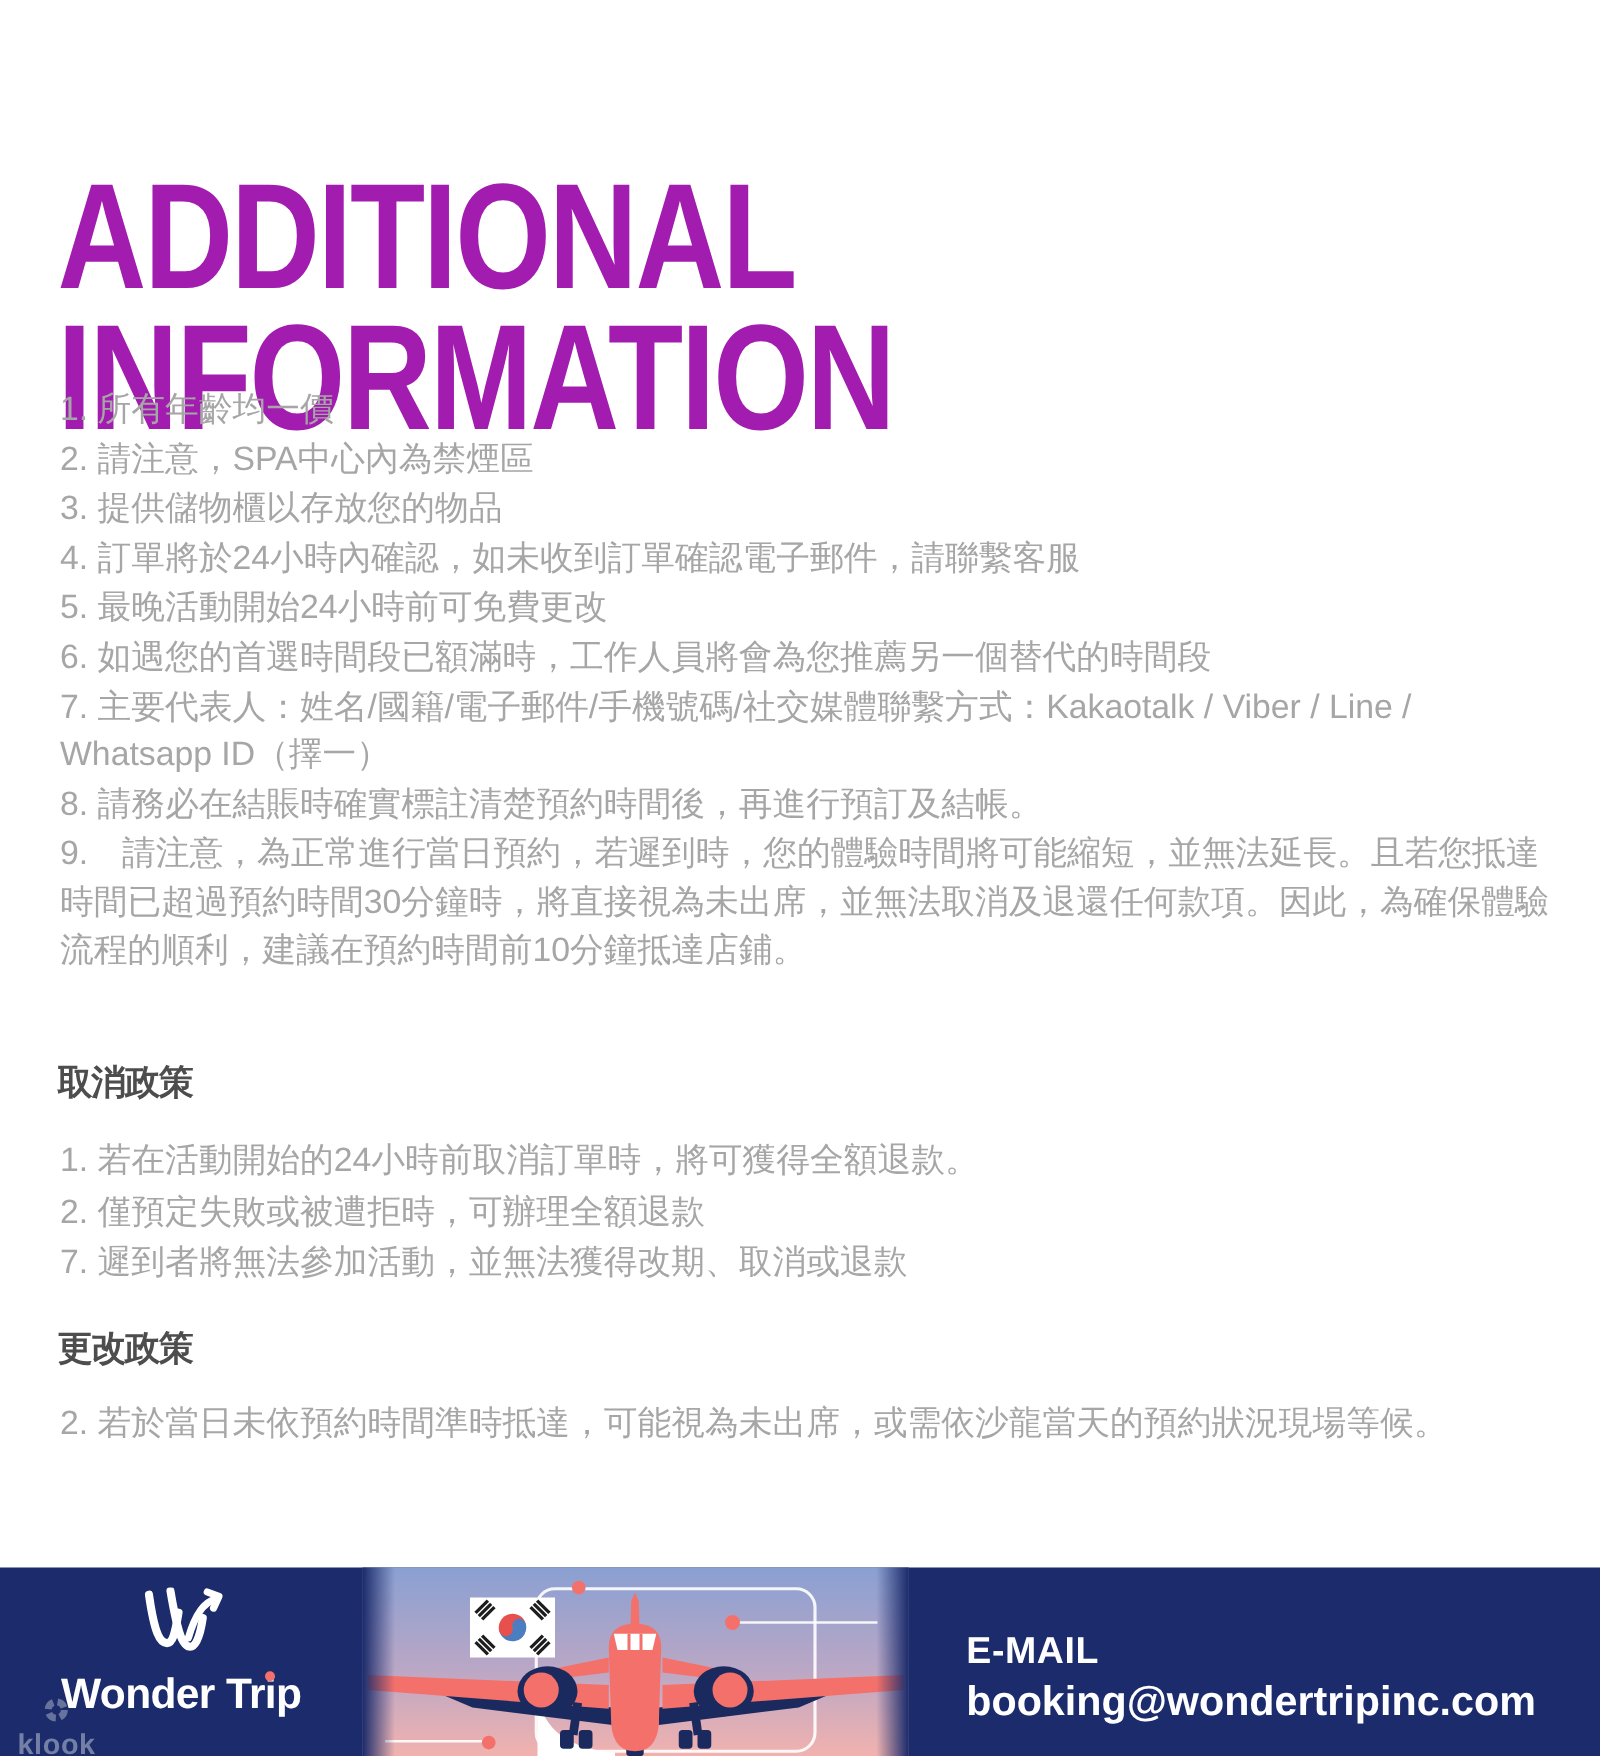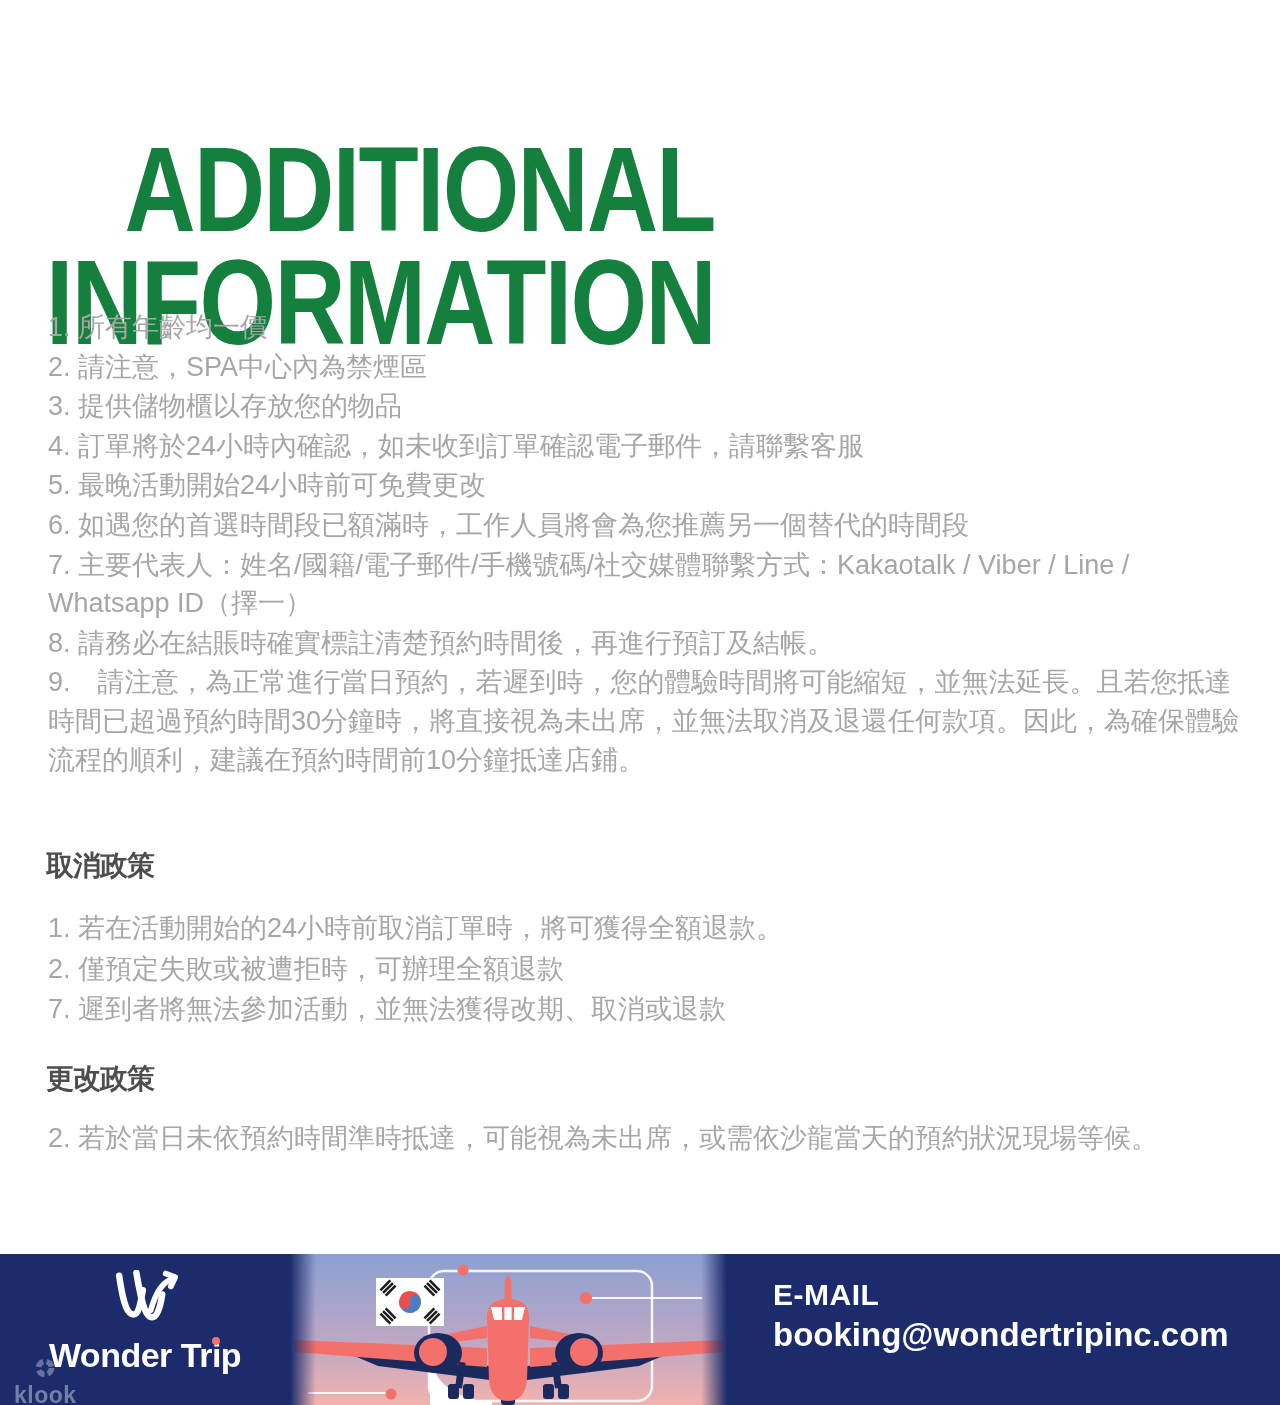--- a/index.html
+++ b/index.html
@@ -7,23 +7,23 @@
     width:1280px;height:1405px;
     background:#ffffff;
     font-family:"Liberation Sans","DejaVu Sans",sans-serif;
     overflow:hidden;
   }
   .page{position:relative;width:1280px;height:1405px;background:#ffffff;overflow:hidden;}
 
   
   .title{
     position:absolute;left:46px;top:53px;
-    color:#15803d;
+    color:#a21caf;
     font-size:120px;line-height:113px;font-weight:bold;
-    letter-spacing:-2px;white-space:nowrap;text-align:right;
+    letter-spacing:-2px;white-space:nowrap;
   }
   .title-line{display:block;transform:scaleX(0.82);transform-origin:0 50%;}
 
   
   .notes{position:absolute;left:47px;width:1200px;color:#A6A6A6;font-size:27px;line-height:38.6px;font-weight:400;}
   .notes p{margin:1px;white-space:pre-wrap;}
   .notes-main{top:307px;}
   .notes-cancel{top:908px;line-height:39.5px;}
   .notes-change{top:1118px;line-height:39.5px;}
 
@@ -62,21 +62,21 @@
   .watermark svg{opacity:0.85;}
 
   .footer-illu{position:relative;width:437px;height:151px;flex:0 0 auto;}
   .footer-illu svg{display:block;}
   .edge-fade-l,.edge-fade-r{position:absolute;top:0;width:26px;height:151px;pointer-events:none;}
   .edge-fade-l{left:0;background:linear-gradient(90deg,#1B2B6B,rgba(27,43,107,0));}
   .edge-fade-r{right:0;background:linear-gradient(270deg,#1B2B6B,rgba(27,43,107,0));}
 
   .footer-right{
     flex:1 1 auto;color:#ffffff;
-    padding-left:46px;padding-top:22px;
+    padding-left:46px;padding-top:48px;
   }
   .email-label{font-size:30px;font-weight:bold;line-height:38px;margin:0;letter-spacing:0.5px;}
   .email-value{font-size:33px;font-weight:bold;line-height:42px;margin:0;letter-spacing:0px;}
 </style>
 </head>
 <body>
 
 <div class="page">
 
   <h1 class="title">

